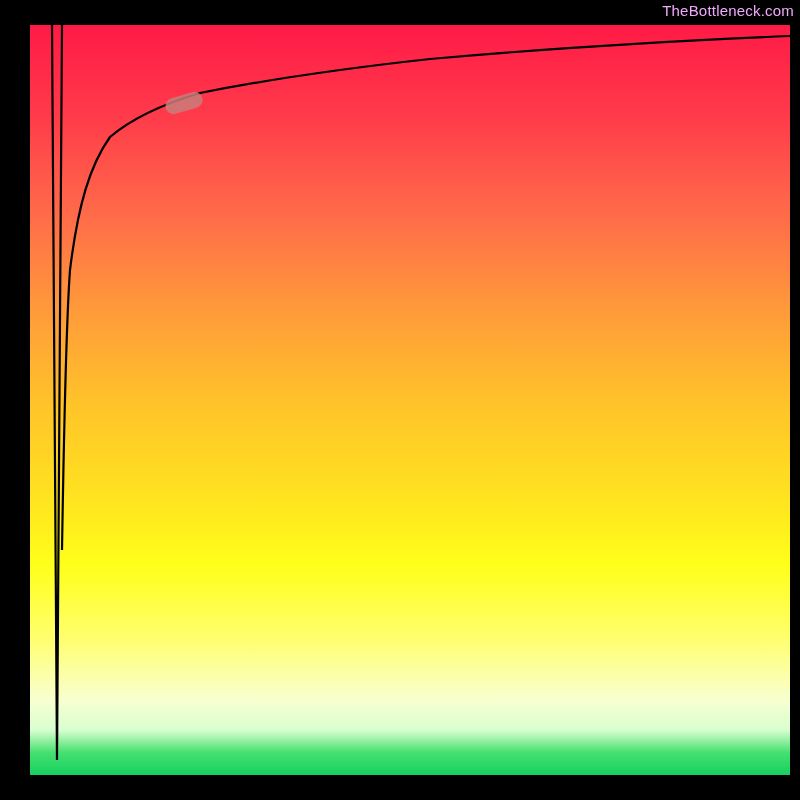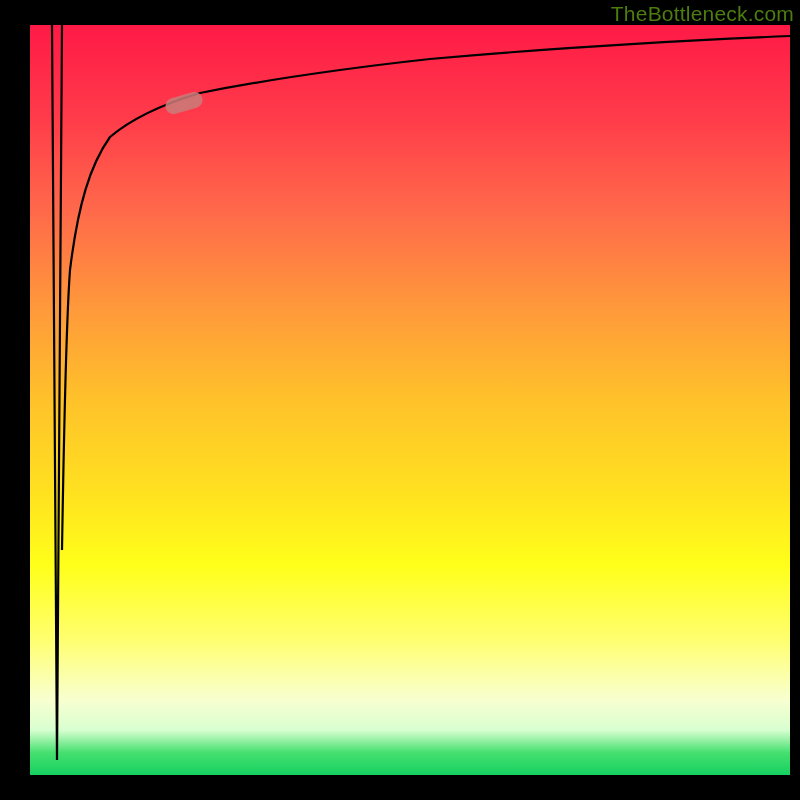--- a/index.html
+++ b/index.html
@@ -41,22 +41,22 @@
       #f8ffd0 90%,
       #d8ffd0 94%,
       #46e070 97%,
       #15d060 100%
     );
   }
   .watermark {
     position: absolute;
     top: 2px;
     right: 6px;
-    color: #4d7c0f;
-    font-size: 21px;
+    color: #f0abfc;
+    font-size: 15px;
     font-weight: 400;
     letter-spacing: 0.2px;
     user-select: none;
   }
   svg.curve {
     position: absolute;
     inset: 0;
   }
   .curve-path {
     fill: none;

